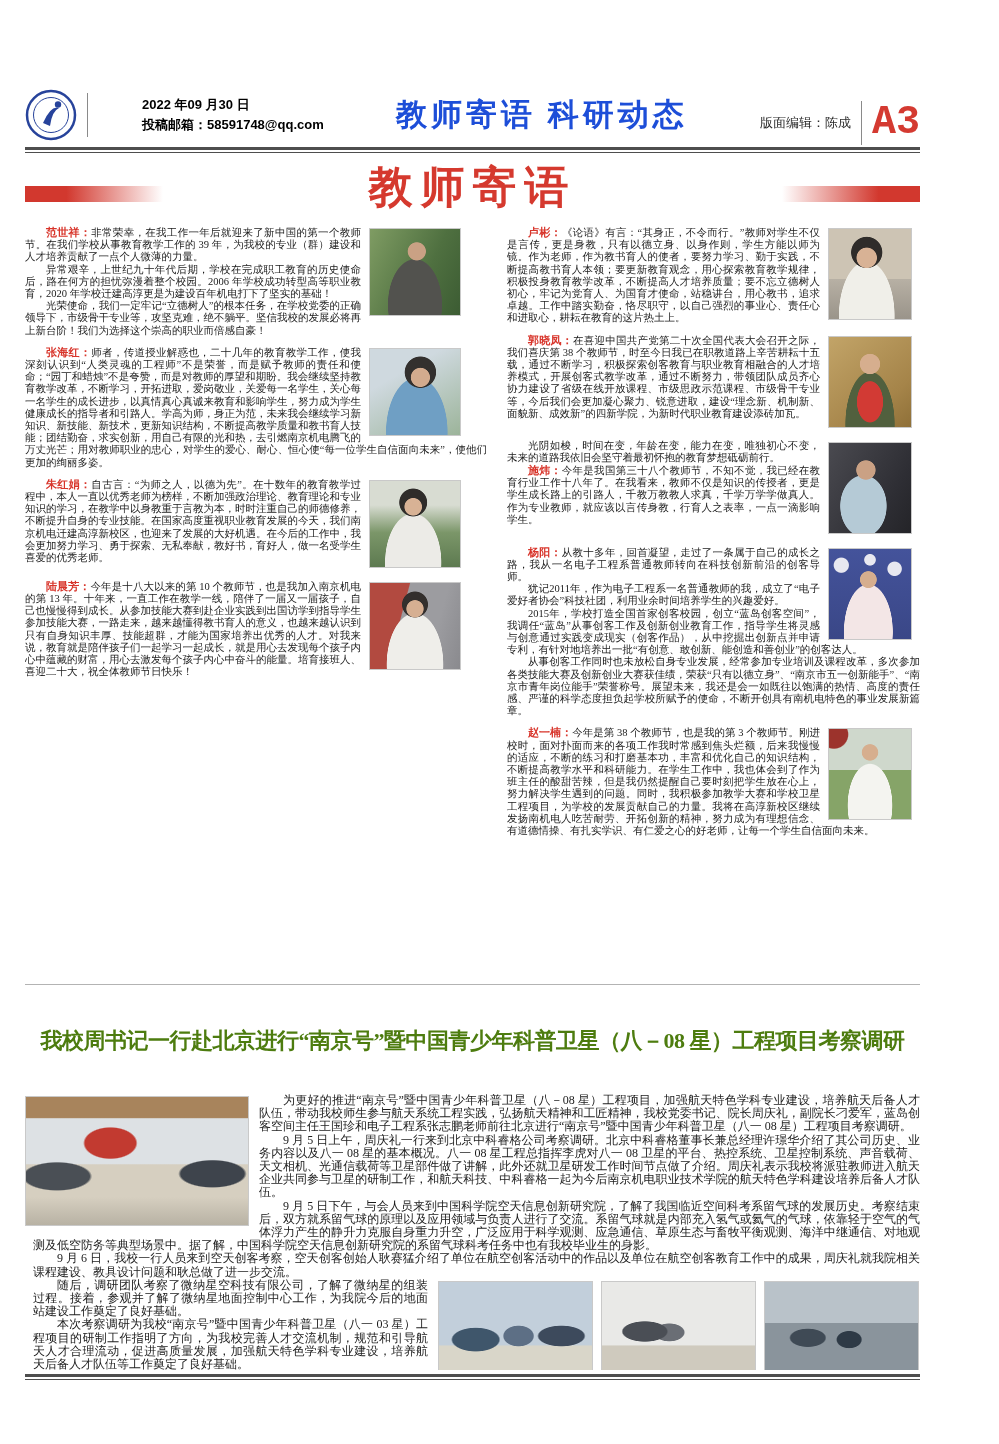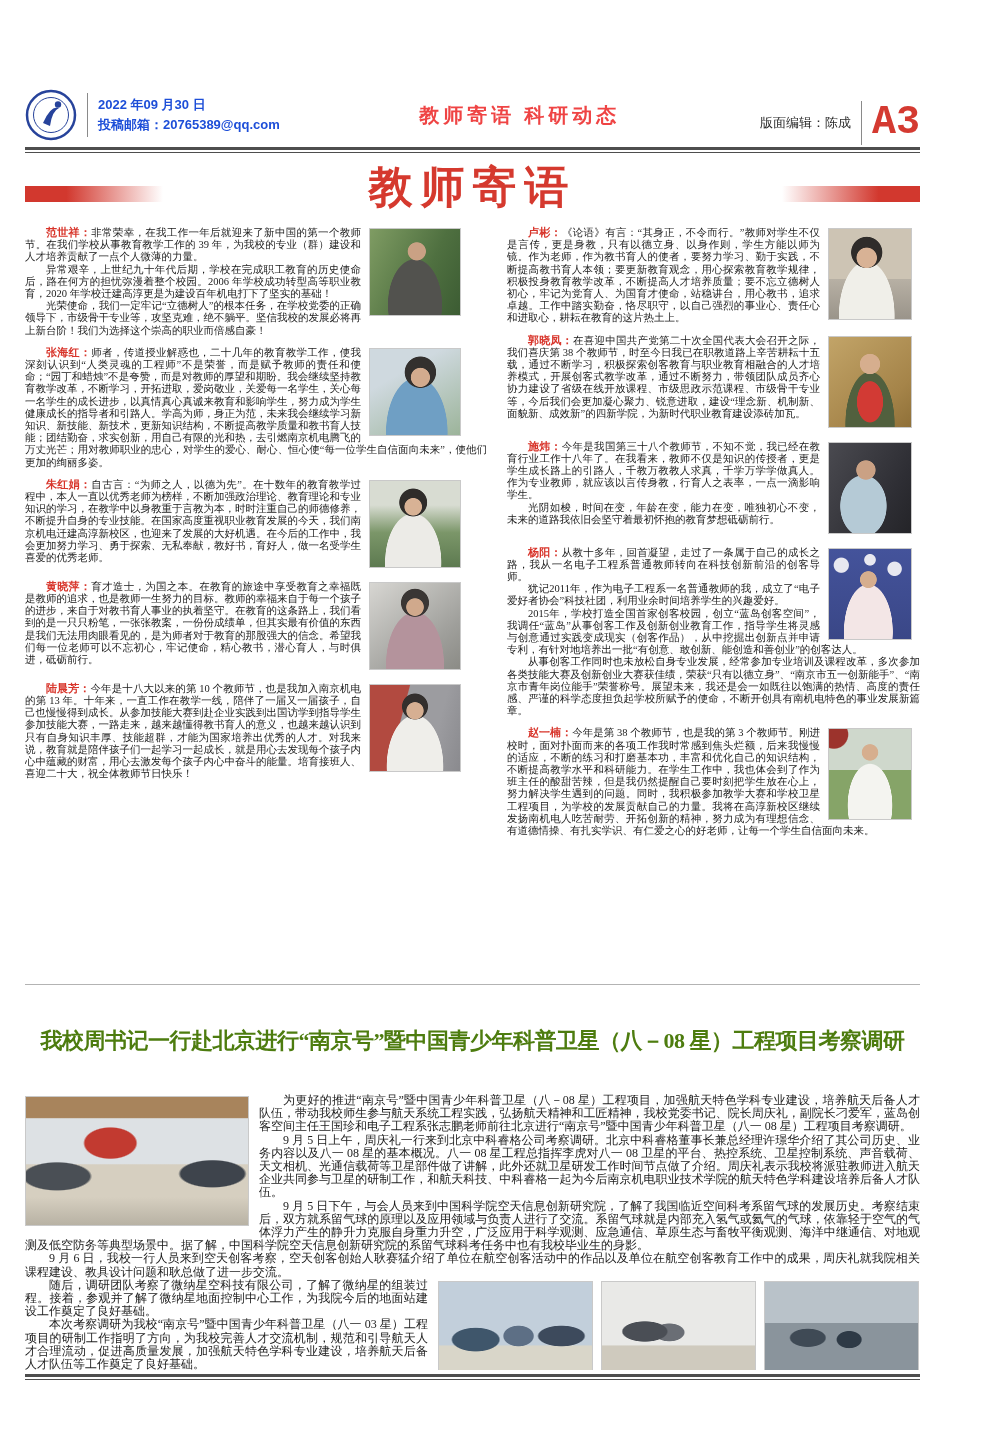--- a/index.html
+++ b/index.html
@@ -5,22 +5,22 @@
   html,body{margin:0;padding:0;background:#efefef;}
   .page{position:relative;width:999px;height:1444px;background:#ffffff;margin:0 auto;
         font-family:"Liberation Serif",serif;color:#1d1d1d;overflow:hidden;}
 
   
   .header{position:absolute;left:25px;top:84px;width:895px;height:62px;
           display:flex;align-items:center;}
   .logo{width:52px;height:52px;flex:0 0 52px;}
   .vsep{width:1px;height:44px;background:#8a8a8a;margin:0 10px;}
   .date-block{font-family:"Liberation Sans",sans-serif;font-size:13px;font-weight:bold;
-              color:#1d4ed8;line-height:20px;white-space:nowrap;}
-  .hdr-title{flex:1;text-align:center;font-size:20px;color:#ef4444;font-weight:bold;
+              color:#000000;line-height:20px;white-space:nowrap;margin-left:44px;}
+  .hdr-title{flex:1;text-align:center;font-size:31px;color:#1d4ed8;font-weight:bold;
              letter-spacing:4px;font-family:"Liberation Serif",serif;}
   .hdr-right{display:flex;align-items:center;margin-top:16px;}
   .editor{font-size:13px;color:#2a2a2a;white-space:nowrap;}
   .page-no{font-size:40px;color:#d43a31;font-family:Liberation Mono, monospace;
            font-weight:bold;line-height:1;}
 
   .rule{position:absolute;left:25px;width:895px;height:2px;
         border-top:3px solid #4e4e4e;border-bottom:1px solid #4e4e4e;}
   .rule-top{top:147px;}
   .rule-bottom{top:1374px;}
@@ -47,21 +47,21 @@
   .t-photo{float:right;border:1px solid #c9c9c9;box-sizing:border-box;}
   .col-left .t-photo{width:92px;height:88px;margin:2px 26px 3px 8px;}
   .col-right .t-photo{width:84px;height:92px;margin:2px 8px 3px 8px;}
 
   
   .headline{position:absolute;left:25px;top:1026px;width:895px;text-align:center;
             font-size:22px;letter-spacing:-0.5px;font-weight:bold;color:#4d7c0f;
             font-family:"Liberation Serif",serif;white-space:nowrap;}
   .article{position:absolute;left:25px;top:1094px;width:895px;height:276px;overflow:hidden;
            font-size:12px;line-height:13.2px;}
-  .a-para{margin:0;text-indent:2em;text-align:justify;color:#1b1b1b;}
+  .a-para{margin:0;text-indent:2em;text-align:justify;color:#1b1b1b;padding-left:8px;}
   .photo-meeting{float:left;width:224px;height:130px;margin:2px 10px 4px 0;border:1px solid #c9c9c9;box-sizing:border-box;}
   .photo-row{float:right;width:482px;margin:2px 0 4px 10px;display:flex;gap:8px;}
   .photo-row .ph{width:155px;height:92px;border:1px solid #c9c9c9;box-sizing:border-box;}
 
   
   .ph-fan{background:radial-gradient(circle at 52% 26%,#caa184 0 11%,rgba(0,0,0,0) 12%),
     radial-gradient(ellipse at 50% 88%,#52524e 0 42%,rgba(0,0,0,0) 43%),
     linear-gradient(115deg,#7f9c63,#4f7040 60%,#3c5c33);}
   .ph-zhang{background:radial-gradient(circle at 56% 33%,#d3ab8e 0 12%,rgba(0,0,0,0) 13%),
     radial-gradient(circle at 56% 27%,#33302e 0 19%,rgba(0,0,0,0) 20%),
@@ -125,21 +125,21 @@
       <svg viewBox="0 0 52 52" width="52" height="52">
         <circle cx="26" cy="26" r="24" fill="#ffffff" stroke="#27439b" stroke-width="2.5"></circle>
         <circle cx="26" cy="26" r="17.5" fill="none" stroke="#27439b" stroke-width="1"></circle>
         <path d="M18 34 q8 -18 16 -15 q-7 3 -9 18 z" fill="#27439b"></path>
         <circle cx="33" cy="15.5" r="3.2" fill="#27439b"></circle>
       </svg>
     </div>
     <div class="vsep"></div>
     <div class="date-block">
       <div>2022 年09 月30 日</div>
-      <div>投稿邮箱：20765389@qq.com</div>
+      <div>投稿邮箱：58591748@qq.com</div>
     </div>
     <div class="hdr-title">教师寄语 科研动态</div>
     <div class="hdr-right">
       <span class="editor">版面编辑：陈成</span>
       <span class="vsep"></span>
       <span class="page-no">A3</span>
     </div>
   </div>
 
   <div class="rule rule-top"></div>
@@ -164,24 +164,20 @@
       <div class="t-block">
         <div class="t-photo ph-zhang"></div>
         <p class="para"><span class="t-name">张海红：</span><span>师者，传道授业解惑也，二十几年的教育教学工作，使我深刻认识到“人类灵魂的工程师”不是荣誉，而是赋予教师的责任和使命；“园丁和蜡烛”不是夸赞，而是对教师的厚望和期盼。我会继续坚持教育教学改革，不断学习，开拓进取，爱岗敬业，关爱每一名学生，关心每一名学生的成长进步，以真情真心真诚来教育和影响学生，努力成为学生健康成长的指导者和引路人。学高为师，身正为范，未来我会继续学习新知识、新技能、新技术，更新知识结构，不断提高教学质量和教书育人技能；团结勤奋，求实创新，用自己有限的光和热，去引燃南京机电腾飞的万丈光芒；用对教师职业的忠心，对学生的爱心、耐心、恒心使“每一位学生自信面向未来”，使他们更加的绚丽多姿。</span></p>
       </div>
 
       <div class="t-block">
         <div class="t-photo ph-zhu"></div>
         <p class="para"><span class="t-name">朱红娟：</span><span>自古言：“为师之人，以德为先”。在十数年的教育教学过程中，本人一直以优秀老师为榜样，不断加强政治理论、教育理论和专业知识的学习，在教学中以身教重于言教为本，时时注重自己的师德修养，不断提升自身的专业技能。在国家高度重视职业教育发展的今天，我们南京机电迁建高淳新校区，也迎来了发展的大好机遇。在今后的工作中，我会更加努力学习、勇于探索、无私奉献，教好书，育好人，做一名受学生喜爱的优秀老师。</span></p>
       </div>
 
-      <div class="t-block">
-        <div class="t-photo ph-huang"></div>
-        <p class="para"><span class="t-name">黄晓萍：</span><span>育才造士，为国之本。在教育的旅途中享受教育之幸福既是教师的追求，也是教师一生努力的目标。教师的幸福来自于每一个孩子的进步，来自于对教书育人事业的执着坚守。在教育的这条路上，我们看到的是一只只粉笔，一张张教案，一份份成绩单，但其实最有价值的东西是我们无法用肉眼看见的，是为师者对于教育的那股强大的信念。希望我们每一位老师可以不忘初心，牢记使命，精心教书，潜心育人，与时俱进，砥砺前行。</span></p>
-      </div>
 
       <div class="t-block">
         <div class="t-photo ph-luchen"></div>
         <p class="para"><span class="t-name">陆晨芳：</span><span>今年是十八大以来的第 10 个教师节，也是我加入南京机电的第 13 年。十年来，一直工作在教学一线，陪伴了一届又一届孩子，自己也慢慢得到成长。从参加技能大赛到赴企业实践到出国访学到指导学生参加技能大赛，一路走来，越来越懂得教书育人的意义，也越来越认识到只有自身知识丰厚、技能超群，才能为国家培养出优秀的人才。对我来说，教育就是陪伴孩子们一起学习一起成长，就是用心去发现每个孩子内心中蕴藏的财富，用心去激发每个孩子内心中奋斗的能量。培育接班人、喜迎二十大，祝全体教师节日快乐！</span></p>
       </div>
 
     </div>
 
     <div class="col-right">
 
@@ -190,22 +186,22 @@
         <p class="para"><span class="t-name">卢彬：</span><span>《论语》有言：“其身正，不令而行。”教师对学生不仅是言传，更是身教，只有以德立身、以身作则，学生方能以师为镜。作为老师，作为教书育人的使者，要努力学习、勤于实践，不断提高教书育人本领；要更新教育观念，用心探索教育教学规律，积极投身教育教学改革，不断提高人才培养质量；要不忘立德树人初心，牢记为党育人、为国育才使命，站稳讲台，用心教书，追求卓越。工作中踏实勤奋，恪尽职守，以自己强烈的事业心、责任心和进取心，耕耘在教育的这片热土上。</span></p>
       </div>
 
       <div class="t-block">
         <div class="t-photo ph-guo"></div>
         <p class="para"><span class="t-name">郭晓凤：</span><span>在喜迎中国共产党第二十次全国代表大会召开之际，我们喜庆第 38 个教师节，时至今日我已在职教道路上辛苦耕耘十五载，通过不断学习，积极探索创客教育与职业教育相融合的人才培养模式，开展创客式教学改革，通过不断努力，带领团队成员齐心协力建设了省级在线开放课程、市级思政示范课程、市级骨干专业等，今后我们会更加凝心聚力、锐意进取，建设“理念新、机制新、面貌新、成效新”的四新学院，为新时代职业教育建设添砖加瓦。</span></p>
       </div>
 
       <div class="t-block">
         <div class="t-photo ph-shi"></div>
+        <p class="para"><span>光阴如梭，时间在变，年龄在变，能力在变，唯独初心不变，未来的道路我依旧会坚守着最初怀抱的教育梦想砥砺前行。</span></p>
         <p class="para"><span class="t-name">施炜：</span><span>今年是我国第三十八个教师节，不知不觉，我已经在教育行业工作十八年了。在我看来，教师不仅是知识的传授者，更是学生成长路上的引路人，千教万教教人求真，千学万学学做真人。作为专业教师，就应该以言传身教，行育人之表率，一点一滴影响学生。</span></p>
-        <p class="para"><span>光阴如梭，时间在变，年龄在变，能力在变，唯独初心不变，未来的道路我依旧会坚守着最初怀抱的教育梦想砥砺前行。</span></p>
       </div>
 
       <div class="t-block">
         <div class="t-photo ph-yang"></div>
         <p class="para"><span class="t-name">杨阳：</span><span>从教十多年，回首凝望，走过了一条属于自己的成长之路，我从一名电子工程系普通教师转向在科技创新前沿的创客导师。</span></p>
         <p class="para"><span>犹记2011年，作为电子工程系一名普通教师的我，成立了“电子爱好者协会”科技社团，利用业余时间培养学生的兴趣爱好。</span></p>
         <p class="para"><span>2015年，学校打造全国首家创客校园，创立“蓝岛创客空间”，我调任“蓝岛”从事创客工作及创新创业教育工作，指导学生将灵感与创意通过实践变成现实（创客作品），从中挖掘出创新点并申请专利，有针对地培养出一批“有创意、敢创新、能创造和善创业”的创客达人。</span></p>
         <p class="para"><span>从事创客工作同时也未放松自身专业发展，经常参加专业培训及课程改革，多次参加各类技能大赛及创新创业大赛获佳绩，荣获“只有以德立身”、“南京市五一创新能手”、“南京市青年岗位能手”荣誉称号。展望未来，我还是会一如既往以饱满的热情、高度的责任感、严谨的科学态度担负起学校所赋予的使命，不断开创具有南机电特色的事业发展新篇章。</span></p>
       </div>
 

